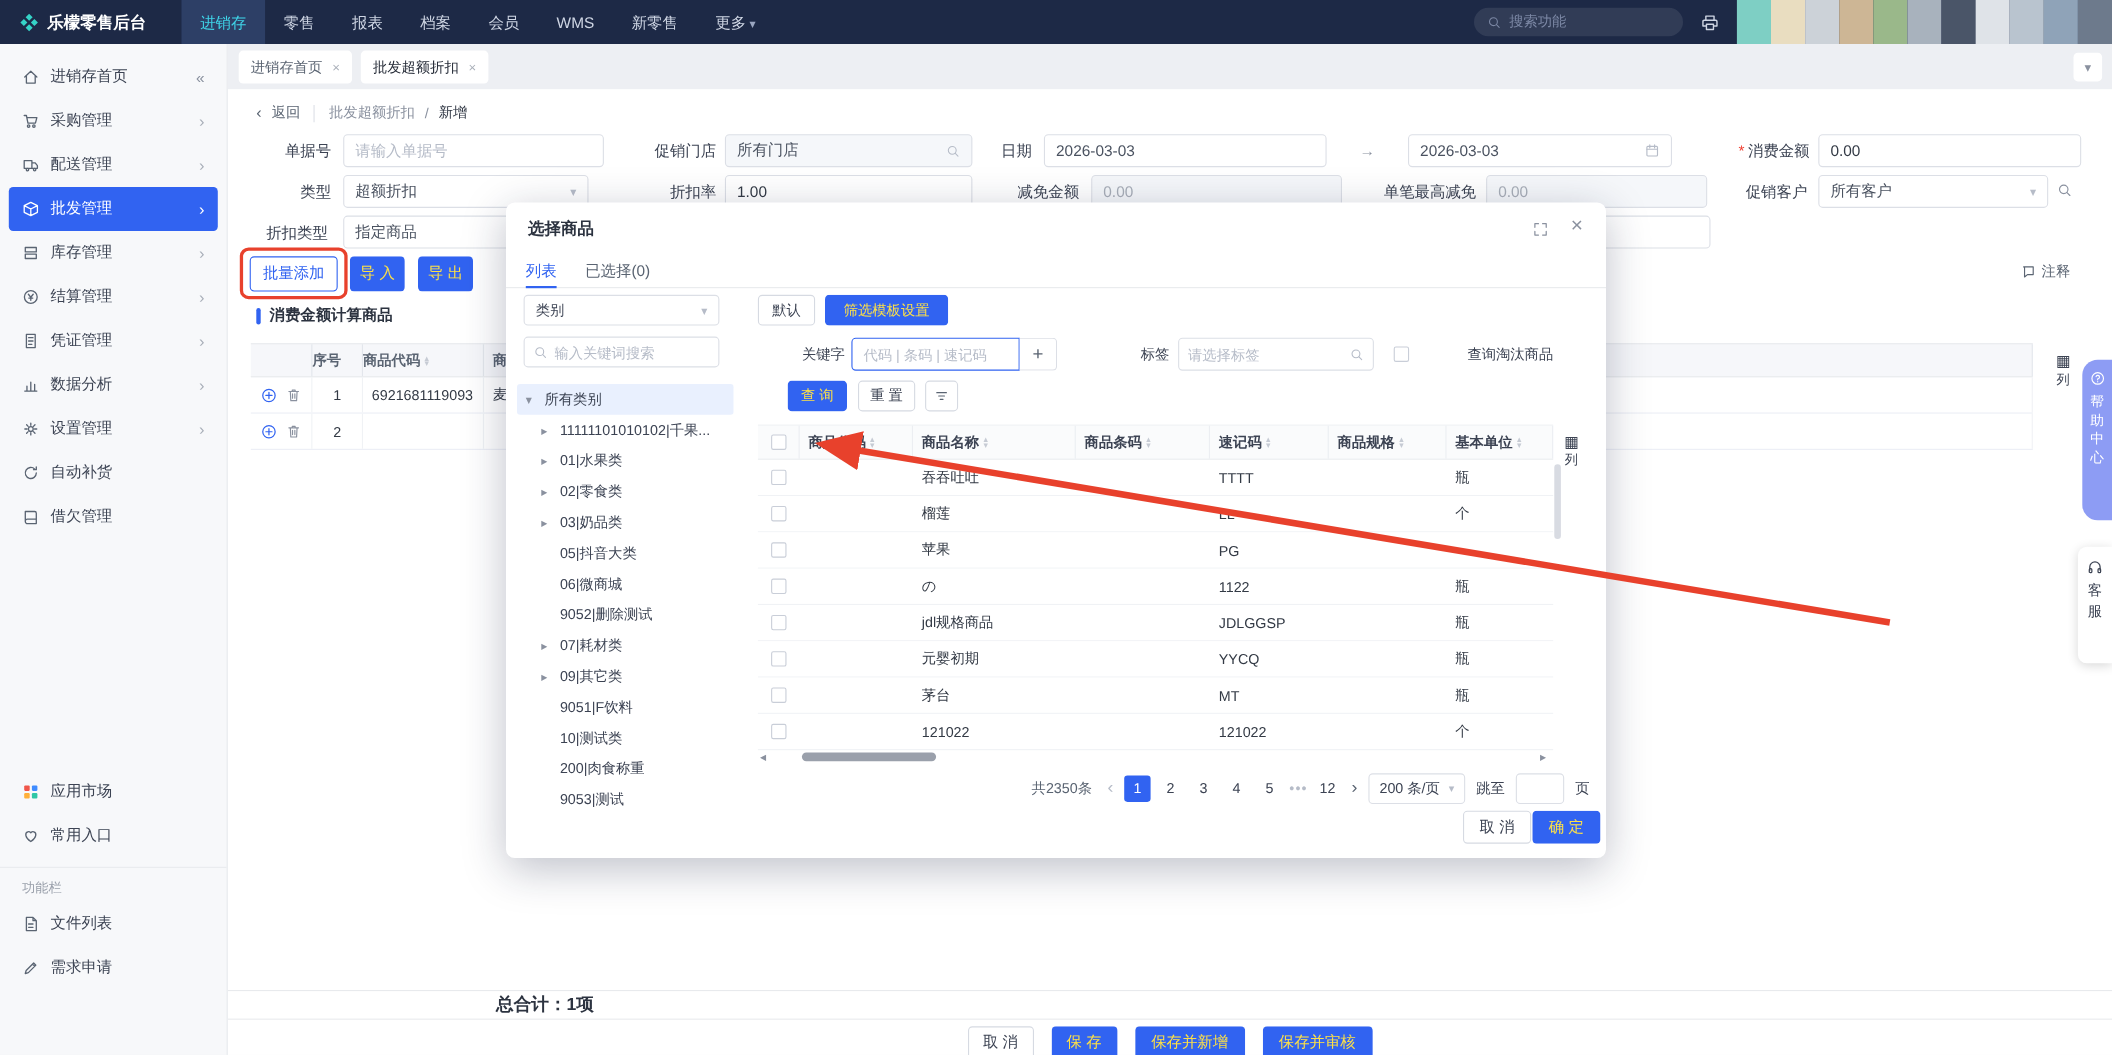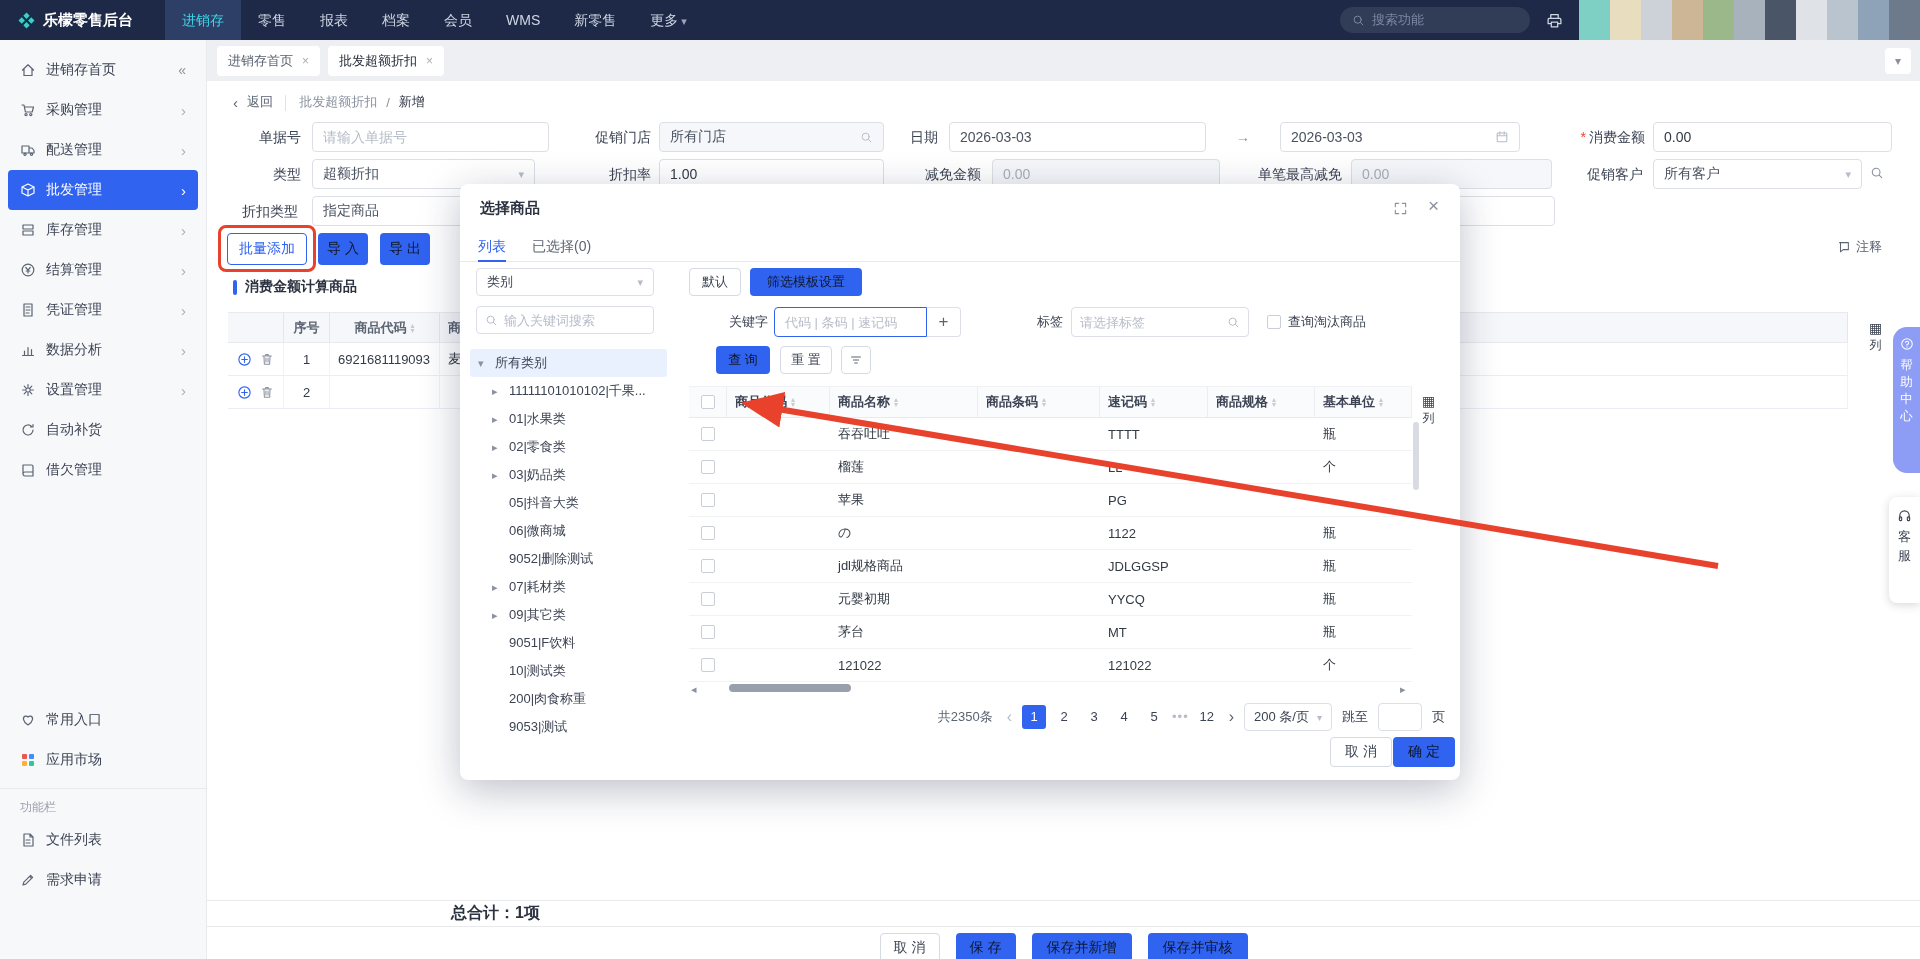--- a/index.html
+++ b/index.html
@@ -50,30 +50,30 @@
   .ipt::placeholder{color:var(--ph)}
   .ipt.disabled{background:#f5f7fa;color:#a8aeb8}
   .picker{position:absolute;height:30px;border:1px solid var(--border);border-radius:4px;background:#fff;display:flex;align-items:center;justify-content:space-between;padding:0 10px;font-size:14px;cursor:pointer}
   .picker.gray{background:#f5f7fa}
   .picker-text{color:#4a5260}
   .picker .caret{color:#b6bcc8;font-size:11px}
   .picker .sfx{color:#b6bcc8;display:flex}
   .date-arrow{position:absolute;height:30px;line-height:30px;text-align:center;color:#8a919f}
   .mini-ic-btn{position:absolute;color:#8a919f;display:flex;align-items:center;cursor:pointer}
   .btn{display:inline-flex;align-items:center;justify-content:center;border-radius:4px;font-size:14px;cursor:pointer;border:1px solid transparent;font-family:inherit;white-space:nowrap}
-  .btn-primary{background:var(--accent);color:#0f172a}
+  .btn-primary{background:var(--accent);color:#fde047}
   .btn-plain{background:#fff;border-color:#d6dae2;color:#3c4353}
   .btn-outline-blue{background:#fff;border-color:var(--accent);color:var(--accent)}
   .note-tag{position:absolute;display:flex;align-items:center;gap:5px;font-size:13px;color:#5a6472;cursor:pointer}
   .section-title{position:absolute;left:26px;top:197px;display:flex;align-items:center;gap:8px;font-size:14px;font-weight:bold;color:#2c3340}
   .section-bar{width:4px;height:15px;background:var(--accent);border-radius:2px}
   
   .mtable{position:absolute;left:21px;top:231px;width:1620px}
   .mhead{display:flex;height:31px;background:#f6f7fa;border:1px solid #e8eaed;border-left:none;border-right:none;font-size:13px;color:#5a6472;font-weight:bold}
-  .mhead .mcell{display:flex;align-items:center;justify-content:center;gap:4px;border-right:1px solid #e3e6ec}
+  .mhead .mcell{display:flex;align-items:center;justify-content:flex-start;gap:4px;border-right:1px solid #e3e6ec}
   .mrow{display:flex;height:33px;border-bottom:1px solid var(--border2);font-size:13px;color:#333a45}
   .mrow .mcell{display:flex;align-items:center;border-right:1px solid #f0f2f5;padding:0 8px}
   .mcell.center{justify-content:center}
   .ic-cell{gap:8px;justify-content:center}
   .ic-blue{color:var(--accent);cursor:pointer}
   .ic-gray{color:#8a919f;cursor:pointer}
   .sort{display:inline-flex;flex-direction:column;line-height:5px;font-size:8px;color:#c6cbd4;font-style:normal}
   .sort i{font-style:normal}
   .total-row{position:absolute;left:0;right:0;top:819px;height:27px;border-top:1px solid #e8eaed;border-bottom:1px solid #e8eaed;display:flex;align-items:center}
   .total-text{margin-left:244px;font-size:16px;font-weight:bold;color:#2c3340}
@@ -277,32 +277,32 @@
         <svg viewBox="0 0 16 16" width="16" height="16" class="ic">
           <path d="M3 3h8.5A1.5 1.5 0 0 1 13 4.5V14H5a2 2 0 0 1-2-2zM3 11.5A2 2 0 0 1 5 10h8"></path>
         </svg>
         <span>借欠管理</span>
       </div>
     </div>
   <div class="side-bottom">
     <div id="side-shortcuts">
         <div class="side-item">
           <svg viewBox="0 0 16 16" width="16" height="16" class="ic">
-            <path d="M8 13C2.5 9.5 2.5 5 5.3 4.2 6.8 3.8 8 5 8 5s1.2-1.2 2.7-.8C13.5 5 13.5 9.5 8 13z"></path>
-          </svg>
-          <span>常用入口</span>
-        </div>
-        <div class="side-item">
-          <svg viewBox="0 0 16 16" width="16" height="16" class="ic">
             <rect x="2" y="2" width="5" height="5" rx="1" fill="#f0564a" stroke="none"></rect>
             <rect x="9" y="2" width="5" height="5" rx="1" fill="#3f8cff" stroke="none"></rect>
             <rect x="2" y="9" width="5" height="5" rx="1" fill="#ffb03a" stroke="none"></rect>
             <rect x="9" y="9" width="5" height="5" rx="1" fill="#2ec7a6" stroke="none"></rect>
           </svg>
           <span>应用市场</span>
+        </div>
+        <div class="side-item">
+          <svg viewBox="0 0 16 16" width="16" height="16" class="ic">
+            <path d="M8 13C2.5 9.5 2.5 5 5.3 4.2 6.8 3.8 8 5 8 5s1.2-1.2 2.7-.8C13.5 5 13.5 9.5 8 13z"></path>
+          </svg>
+          <span>常用入口</span>
         </div>
       </div>
     <div class="side-section-label">功能栏</div>
     <div id="side-funcs">
         <div class="side-item">
           <svg viewBox="0 0 16 16" width="16" height="16" class="ic">
             <path d="M4 2h6l3 3v9H4zM10 2v3h3M6 8h4M6 11h4"></path>
           </svg>
           <span>文件列表</span>
         </div>
@@ -573,21 +573,21 @@
   <div class="tagbox" style="left:611px;top:123px;width:178px">
     <input placeholder="请选择标签" style="">
     <span class="sfx">
         <svg viewBox="0 0 16 16" width="13" height="13" class="ic">
           <circle cx="7" cy="7" r="4.4"></circle>
           <path d="m10.4 10.4 3 3"></path>
         </svg>
       </span>
   </div>
   <span class="cb" style="position:absolute;left:807px;top:131px"></span>
-  <div class="mlabel" style="left:828px;top:123px;width:130px;text-align:left">查询淘汰商品</div>
+  <div class="mlabel" style="left:848px;top:123px;width:130px;text-align:center">查询淘汰商品</div>
   <button class="btn btn-primary" style="position:absolute;left:256px;top:162px;width:54px;height:28px;font-size:13px">查 询</button>
   <button class="btn btn-plain" style="position:absolute;left:320px;top:162px;width:52px;height:28px;font-size:13px">重 置</button>
   <button class="btn btn-plain iconbtn" style="position:absolute;left:381px;top:162px;width:30px;height:28px">
       <svg viewBox="0 0 16 16" width="14" height="14" class="ic">
         <path d="M3 4.5h10M5 8h6M6.5 11.5h3"></path>
       </svg>
     </button>
 
   <div class="mthead" id="modal-thead" style="left:229px;top:202px">
       <div class="mth cbcol" style="width:38px">

